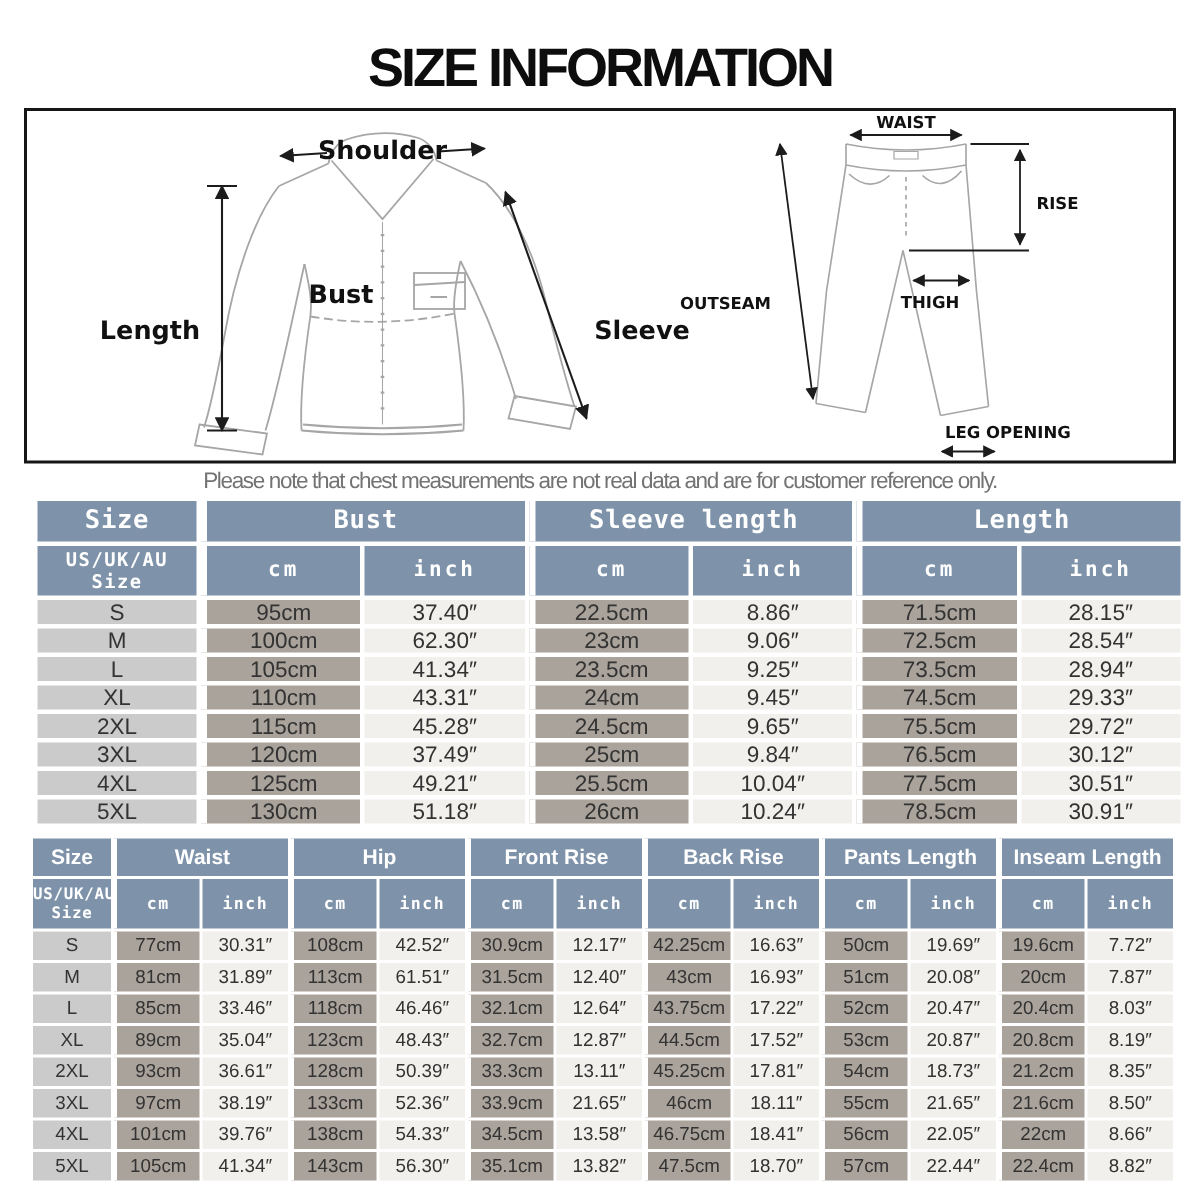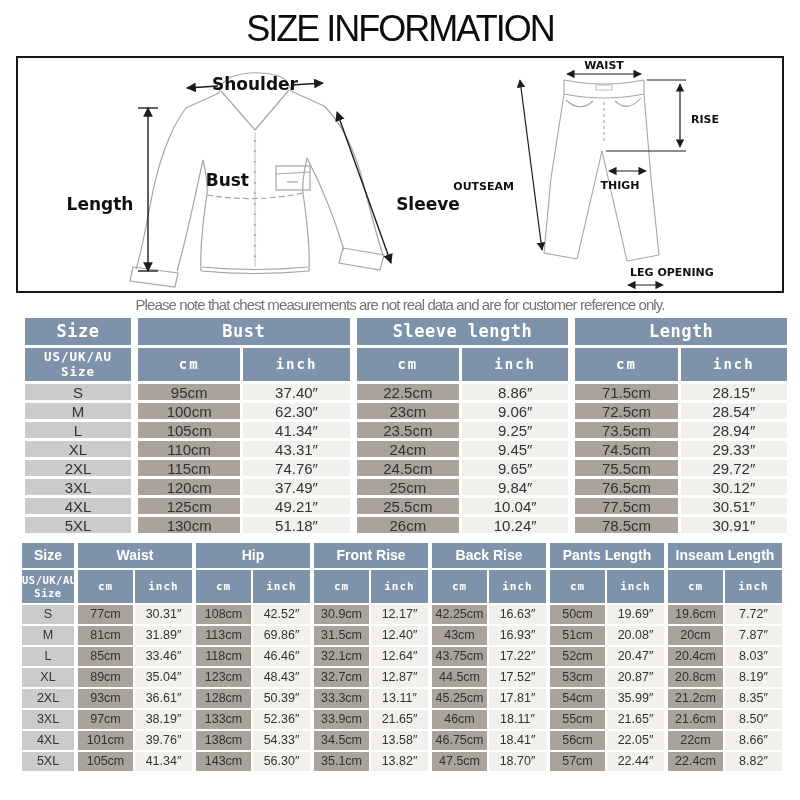--- a/index.html
+++ b/index.html
@@ -1,18 +1,18 @@
 <!DOCTYPE html>
 <html><head>
 <meta charset="utf-8">
 <style>
   html,body{margin:0;padding:0;background:#fff;}
   body{width:800px;height:800px;overflow:hidden;font-family:"Liberation Sans",sans-serif;}
 
-  .title{margin:8px 0 6px;text-align:center;font-weight:normal;font-size:36px;
+  .title{margin:24px 0 6px;text-align:center;font-weight:bold;font-size:36px;
          letter-spacing:-2px;color:#0d0d0d;}
 
   .diagram-box{margin:0 16px;height:233px;border:2px solid #161616;position:relative;background:#fff;}
   .diagram-box svg{position:absolute;top:0;}
   #shirt-svg{left:22px;}
   #pants-svg{right:18px;}
   .slabel{font:bold 17px "DejaVu Sans",sans-serif;fill:#111;}
   .plabel{font:bold 11px "DejaVu Sans",sans-serif;fill:#111;}
 
   .note{margin:3px 0 1px;text-align:center;white-space:nowrap;font-size:15px;
@@ -193,21 +193,21 @@
         <td class="dcm gs">110cm</td>
         <td class="dinch">43.31″</td>
         <td class="dcm gs">24cm</td>
         <td class="dinch">9.45″</td>
         <td class="dcm gs">74.5cm</td>
         <td class="dinch">29.33″</td>
       </tr>
       <tr>
         <td class="dsize">2XL</td>
         <td class="dcm gs">115cm</td>
-        <td class="dinch">74.76″</td>
+        <td class="dinch">45.28″</td>
         <td class="dcm gs">24.5cm</td>
         <td class="dinch">9.65″</td>
         <td class="dcm gs">75.5cm</td>
         <td class="dinch">29.72″</td>
       </tr>
       <tr>
         <td class="dsize">3XL</td>
         <td class="dcm gs">120cm</td>
         <td class="dinch">37.49″</td>
         <td class="dcm gs">25cm</td>
@@ -292,21 +292,21 @@
         <td class="dcm gs">50cm</td>
         <td class="dinch">19.69″</td>
         <td class="dcm gs">19.6cm</td>
         <td class="dinch">7.72″</td>
       </tr>
       <tr>
         <td class="dsize">M</td>
         <td class="dcm gs">81cm</td>
         <td class="dinch">31.89″</td>
         <td class="dcm gs">113cm</td>
-        <td class="dinch">69.86″</td>
+        <td class="dinch">61.51″</td>
         <td class="dcm gs">31.5cm</td>
         <td class="dinch">12.40″</td>
         <td class="dcm gs">43cm</td>
         <td class="dinch">16.93″</td>
         <td class="dcm gs">51cm</td>
         <td class="dinch">20.08″</td>
         <td class="dcm gs">20cm</td>
         <td class="dinch">7.87″</td>
       </tr>
       <tr>
@@ -343,21 +343,21 @@
         <td class="dsize">2XL</td>
         <td class="dcm gs">93cm</td>
         <td class="dinch">36.61″</td>
         <td class="dcm gs">128cm</td>
         <td class="dinch">50.39″</td>
         <td class="dcm gs">33.3cm</td>
         <td class="dinch">13.11″</td>
         <td class="dcm gs">45.25cm</td>
         <td class="dinch">17.81″</td>
         <td class="dcm gs">54cm</td>
-        <td class="dinch">35.99″</td>
+        <td class="dinch">18.73″</td>
         <td class="dcm gs">21.2cm</td>
         <td class="dinch">8.35″</td>
       </tr>
       <tr>
         <td class="dsize">3XL</td>
         <td class="dcm gs">97cm</td>
         <td class="dinch">38.19″</td>
         <td class="dcm gs">133cm</td>
         <td class="dinch">52.36″</td>
         <td class="dcm gs">33.9cm</td>

